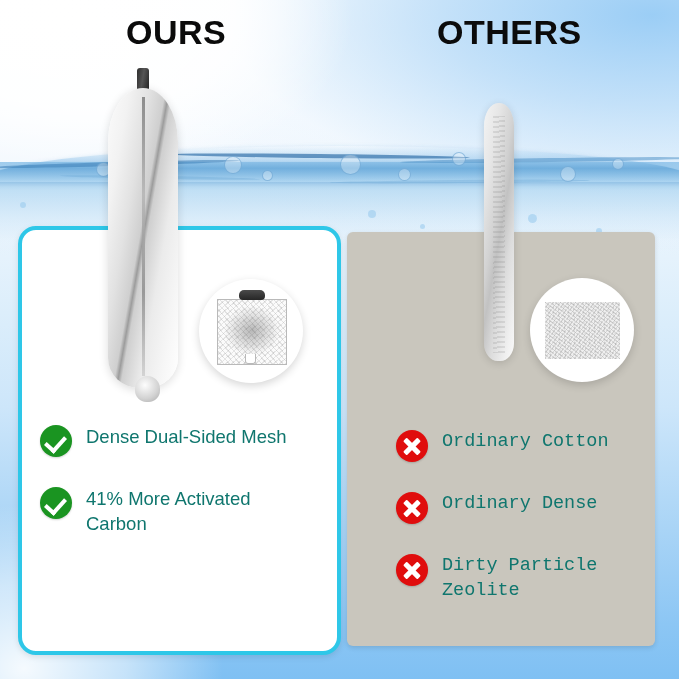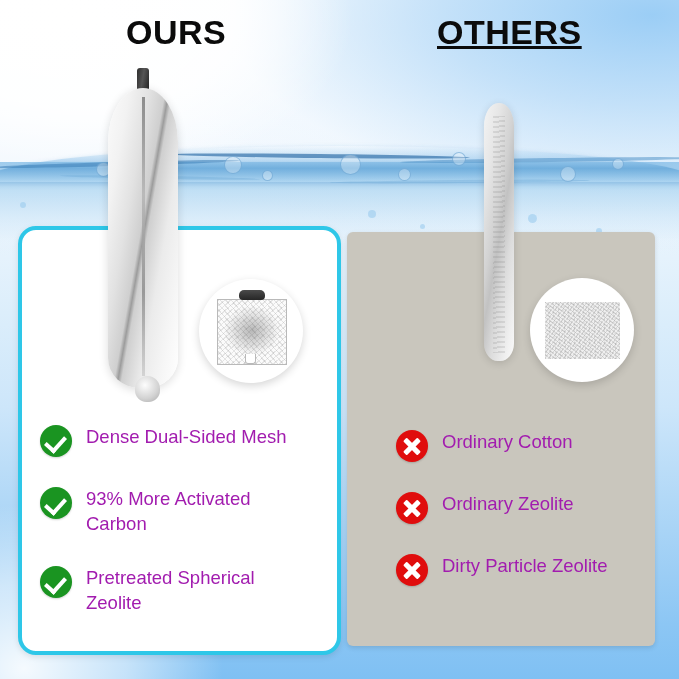--- a/index.html
+++ b/index.html
@@ -102,21 +102,21 @@
   .heading {
     position: absolute;
     top: 13px;
     font-size: 34px;
     font-weight: bold;
     color: #0b0b0b;
     letter-spacing: 0.5px;
     white-space: nowrap;
   }
   .heading.ours   { left: 126px; }
-  .heading.others { left: 437px; text-decoration: underline; }
+  .heading.others { left: 437px; }
 
   
   .panel-left {
     position: absolute;
     left: 18px; top: 226px;
     width: 323px; height: 429px;
     background: #ffffff;
     border: 4px solid #2ec7e8;
     border-radius: 18px;
     box-sizing: border-box;
@@ -297,24 +297,24 @@
     border-radius: 1px;
     background: #ffffff;
   }
   .icon-badge.cross::before { transform: rotate(45deg); }
   .icon-badge.cross::after  { transform: rotate(-45deg); }
 
   .feat-text {
     margin-left: 14px;
     font-size: 18.5px;
     line-height: 25px;
-    color: #a21caf;
+    color: #0f766e;
     max-width: 215px;
   }
-  .feat-list.right .feat-text { max-width: 230px; }
+  .feat-list.right .feat-text { max-width: 230px; font-family: Liberation Mono, monospace; }
 
   
   .vs {
     position: absolute;
     left: 297px; top: 483px;
     width: 84px; height: 88px;
   }
   .vs .bolt {
     position: absolute;
     left: 30px; top: -2px;
@@ -403,36 +403,32 @@
   <div class="heading ours">OURS</div>
   <div class="heading others">OTHERS</div>
 
   <div class="feat-list left">
     <div class="feat-row">
       <div class="icon-badge check"></div>
       <div class="feat-text">Dense Dual-Sided Mesh</div>
     </div>
     <div class="feat-row">
       <div class="icon-badge check"></div>
-      <div class="feat-text">93% More Activated Carbon</div>
-    </div>
-    <div class="feat-row">
-      <div class="icon-badge check"></div>
-      <div class="feat-text">Pretreated Spherical Zeolite</div>
+      <div class="feat-text">41% More Activated Carbon</div>
     </div>
   </div>
 
   <div class="feat-list right">
     <div class="feat-row">
       <div class="icon-badge cross"></div>
       <div class="feat-text">Ordinary Cotton</div>
     </div>
     <div class="feat-row">
       <div class="icon-badge cross"></div>
-      <div class="feat-text">Ordinary Zeolite</div>
+      <div class="feat-text">Ordinary Dense</div>
     </div>
     <div class="feat-row">
       <div class="icon-badge cross"></div>
       <div class="feat-text">Dirty Particle Zeolite</div>
     </div>
   </div>
 
 
 </div>
 

